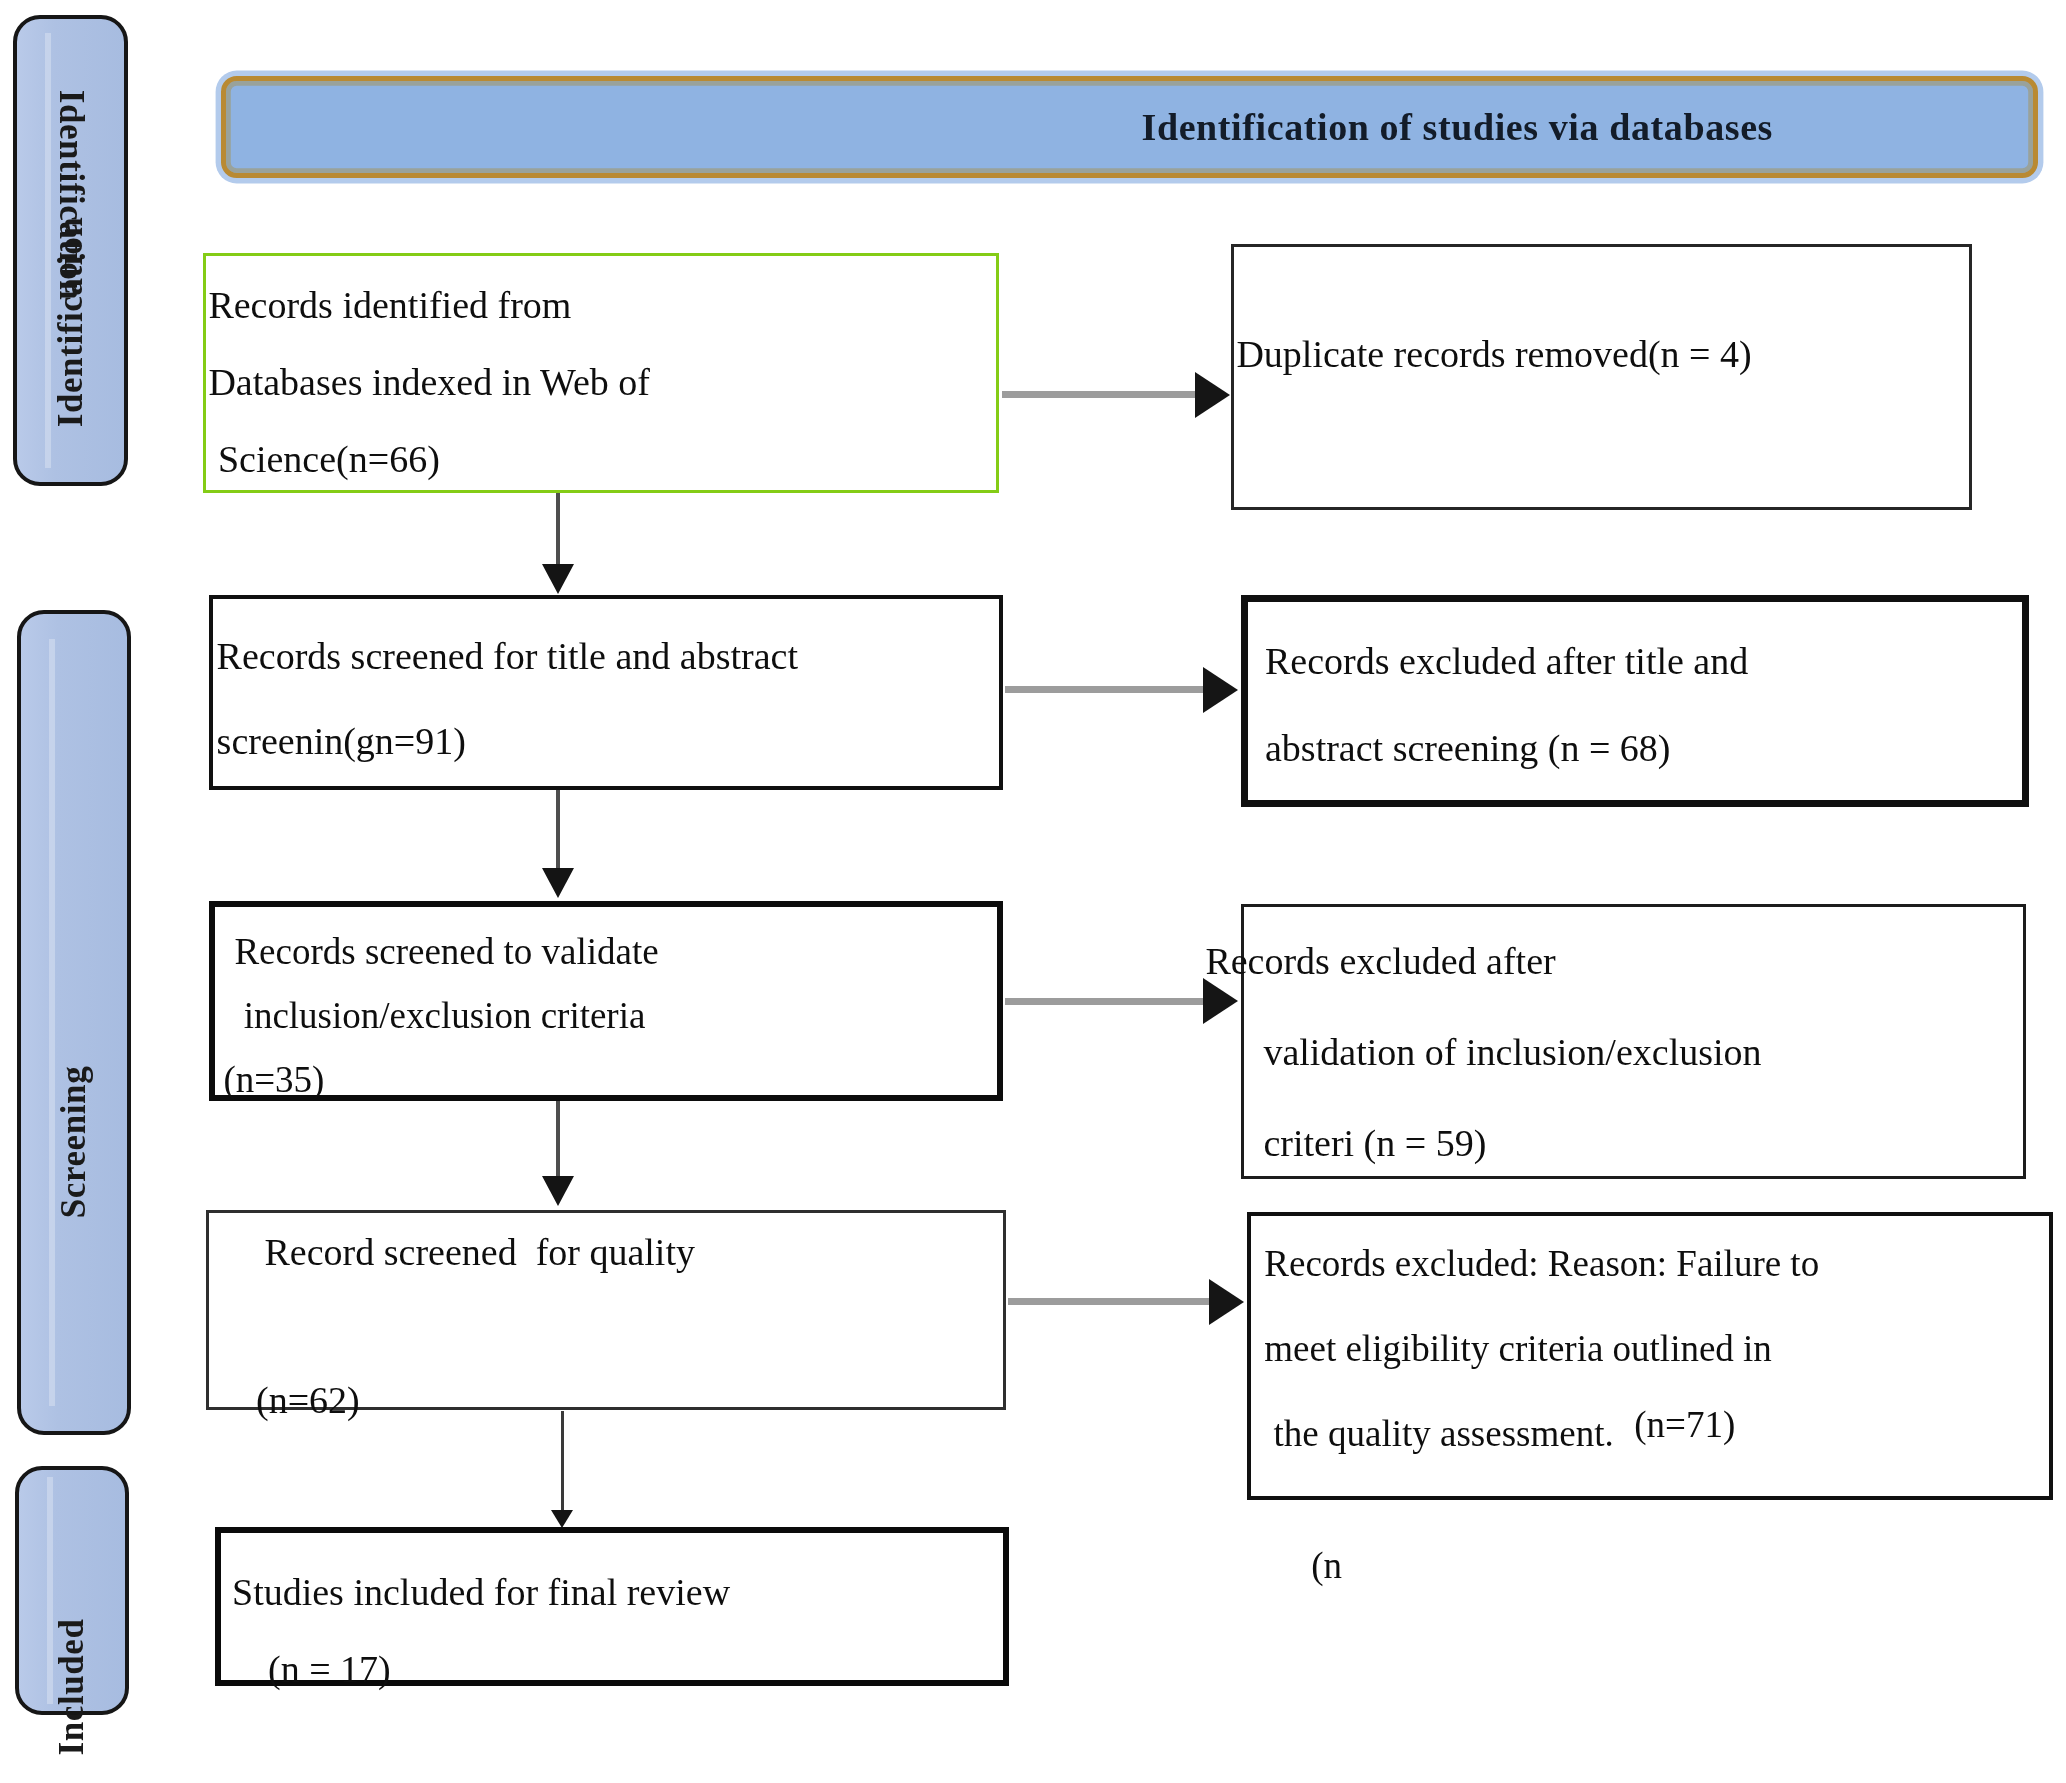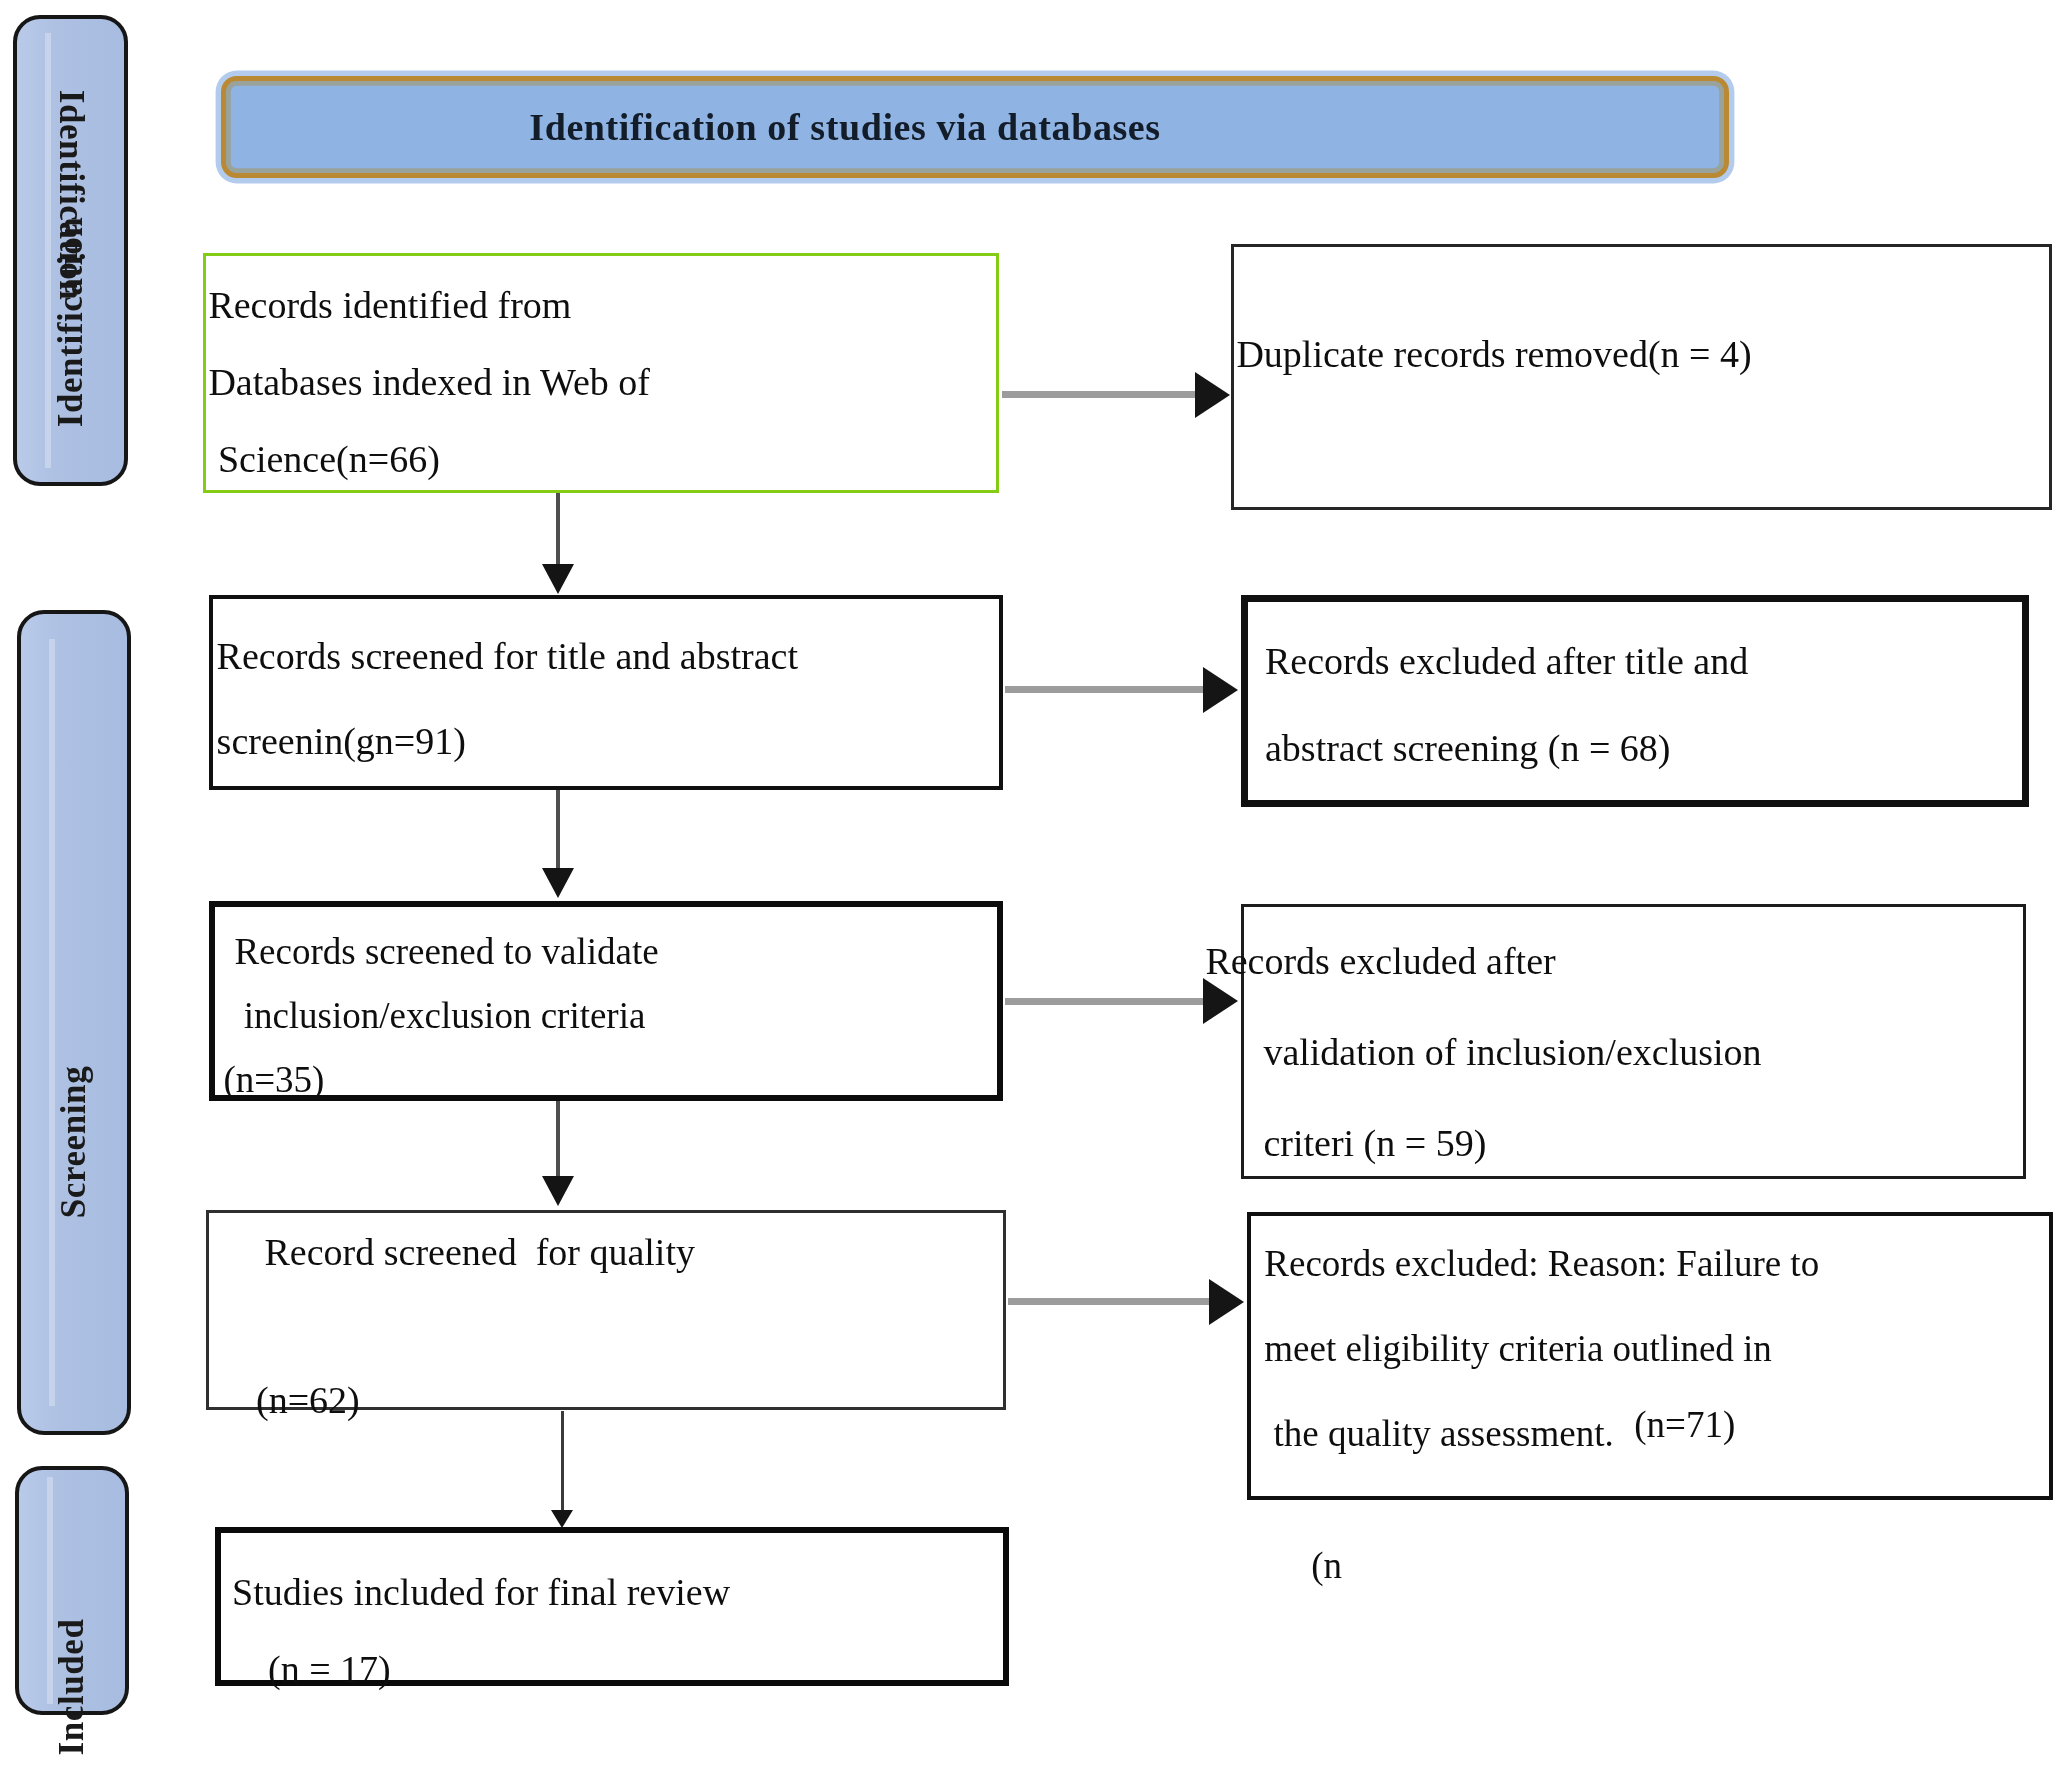--- a/index.html
+++ b/index.html
@@ -14,34 +14,34 @@
   .stage .vlabel{position:absolute;left:50%;white-space:nowrap;
                  font-weight:bold;font-size:35px;color:#1a1a1a;letter-spacing:0.6px;}
   .rot-ccw{transform:translate(-50%,-50%) rotate(-90deg);}
   .rot-cw{transform:translate(-50%,-50%) rotate(90deg);}
 
   #stage-identification{left:13.3px;top:15px;width:115px;height:471px;}
   #stage-screening{left:17px;top:610px;width:114px;height:825px;}
   #stage-included{left:15px;top:1466px;width:114px;height:249px;overflow:visible;}
 
   
-  #header-banner{position:absolute;left:221px;top:76px;width:1508px;height:102px;
+  #header-banner{position:absolute;left:221px;top:76px;width:1817px;height:102px;
     box-sizing:border-box;background:#8fb3e2;border:5.4px solid #b98a33;border-radius:15.7px;
     box-shadow:0 0 0 5.4px #b3cbec, inset 0 0 0 4.8px #99a29b;
-    display:flex;align-items:center;justify-content:center;padding-right:260px;}
+    display:flex;align-items:center;justify-content:flex-end;padding-right:260px;}
   #header-banner .title{font-size:38px;font-weight:bold;color:#131c29;letter-spacing:0.6px;}
 
   
   .box{position:absolute;background:#ffffff;box-sizing:border-box;
        font-size:38px;line-height:82px;color:#0e0e0e;}
   .box .ln{white-space:pre;}
 
   #box-identified{left:203px;top:253px;width:796px;height:240px;
                   border:3px solid #84cc16;padding:11px 3.6px 0 2.4px;line-height:77px;}
-  #box-duplicates{left:1231px;top:244px;width:821px;height:266px;
+  #box-duplicates{left:1231px;top:244px;width:741px;height:266px;
                   border:3.6px solid #262626;padding:86px 2.4px 0 2.4px;line-height:42px;}
   #box-screened-ta{left:209px;top:595px;width:794px;height:195px;
                   border:4.8px solid #101010;padding:14.5px 2.4px 0 3.6px;line-height:85px;}
   #box-excluded-ta{left:1241px;top:595px;width:788px;height:212px;
                   border:7.9px solid #101010;padding:15.7px 2.4px 0 17px;line-height:87px;}
   #box-screened-val{left:209px;top:901px;width:794px;height:200px;
                   border:6px solid #0c0c0c;padding:13.3px 2.4px 0 19.4px;font-size:37px;line-height:64px;}
   #box-excluded-val{left:1241px;top:904px;width:785px;height:275px;
                   border:3.6px solid #1c1c1c;padding:8.5px 2.4px 0 19.4px;line-height:91px;}
   #box-screened-q{left:206px;top:1210px;width:800px;height:200px;

